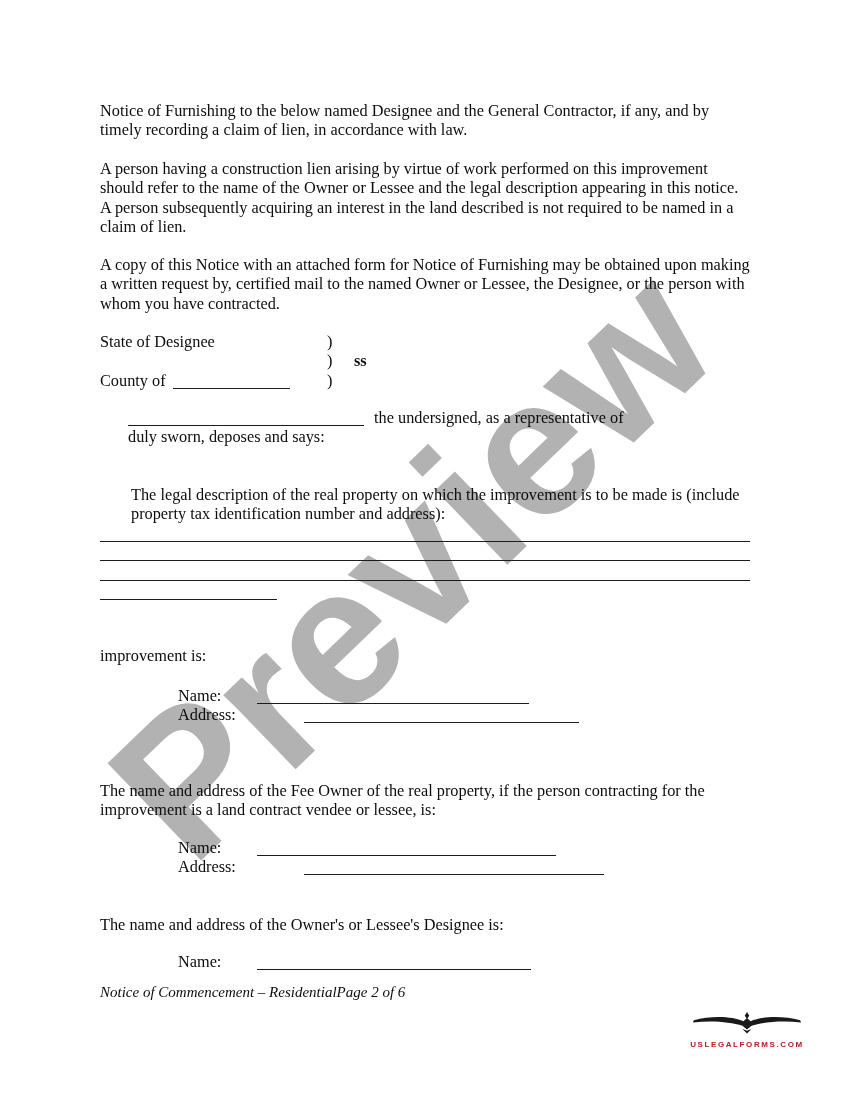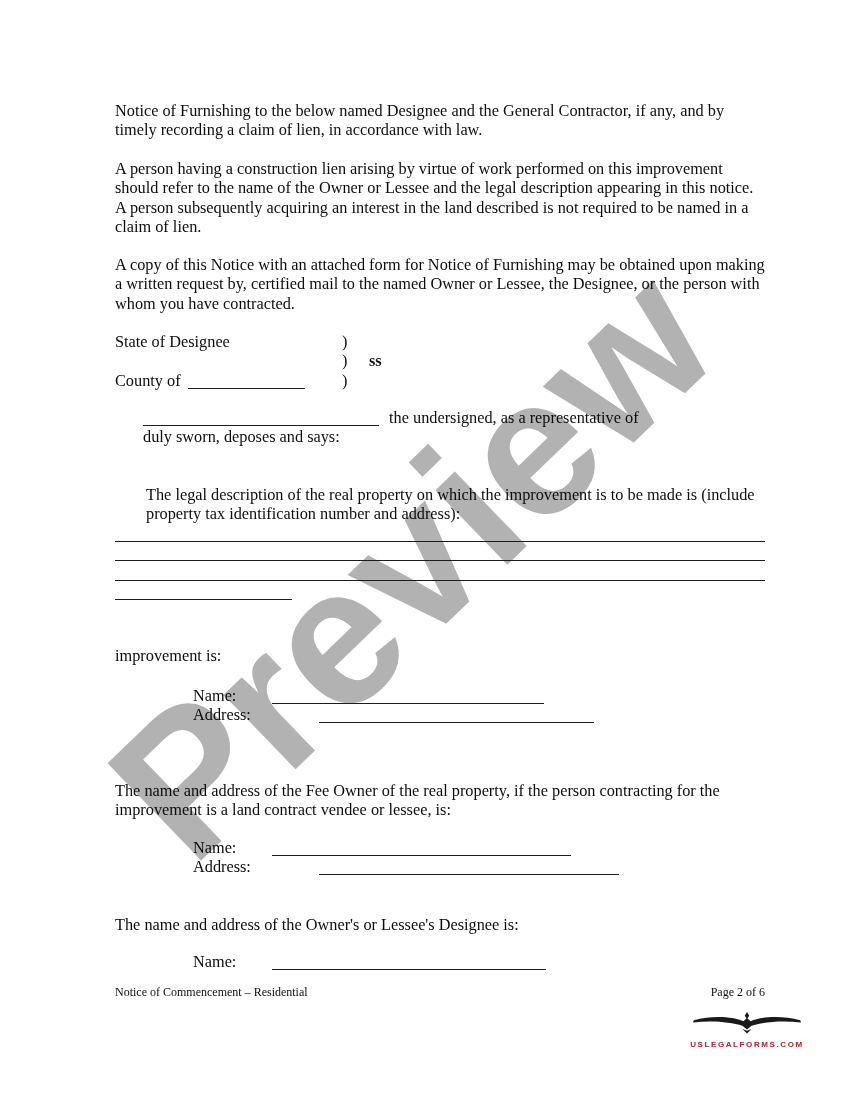--- a/index.html
+++ b/index.html
@@ -22,21 +22,21 @@
   .watermark-text{
     font-family:"Liberation Sans", sans-serif;
     font-weight:bold;
     font-size:196px;
     color:#a8a8a8;
     opacity:0.88;
     white-space:nowrap;
     transform:translate(-14px,14px) rotate(-44deg);
   }
   
-  .content{position:absolute;left:115px;top:0;width:650px;height:1100px;z-index:1;}
+  .content{position:absolute;left:100px;top:0;width:650px;height:1100px;z-index:1;}
   .abs{position:absolute;left:0;width:650px;}
   .para{text-align:left;}
   
   .bl{
     display:inline-block;
     height:16px;
     vertical-align:-3px;
     border-bottom:1px solid #1c1c1c;
   }
   
@@ -49,22 +49,22 @@
   .lrow{height:19.3px;}
   
   .frow{height:19.3px;margin-left:78px;white-space:nowrap;}
   .frow .lab{display:inline-block;}
   .lab-w75{width:75px;}
   .lab-w122{width:122px;}
   
   
   .footer{
     position:absolute;left:0;top:984px;width:650px;
-    display:flex;justify-content:space-between;
-    font-size:12px;line-height:16px;
+    display:flex;justify-content:flex-start;
+    font-size:15px;line-height:16px;font-style:italic;
   }
   
   .logo{
     position:absolute;right:32px;top:1014px;width:142px;
     text-align:center;z-index:1;
   }
   .logo-brand{
     font-family:"Liberation Serif", serif;
     font-weight:bold;
     letter-spacing:0.5px;

